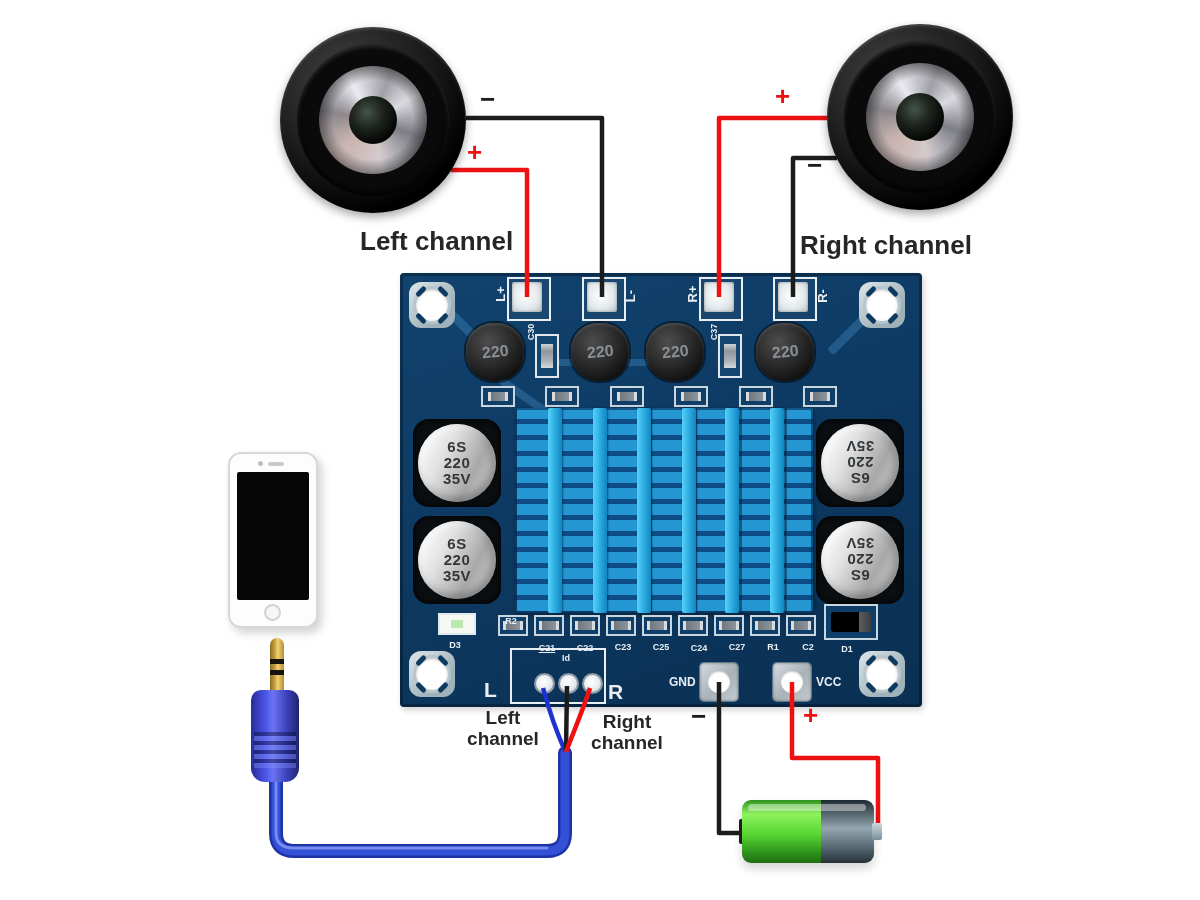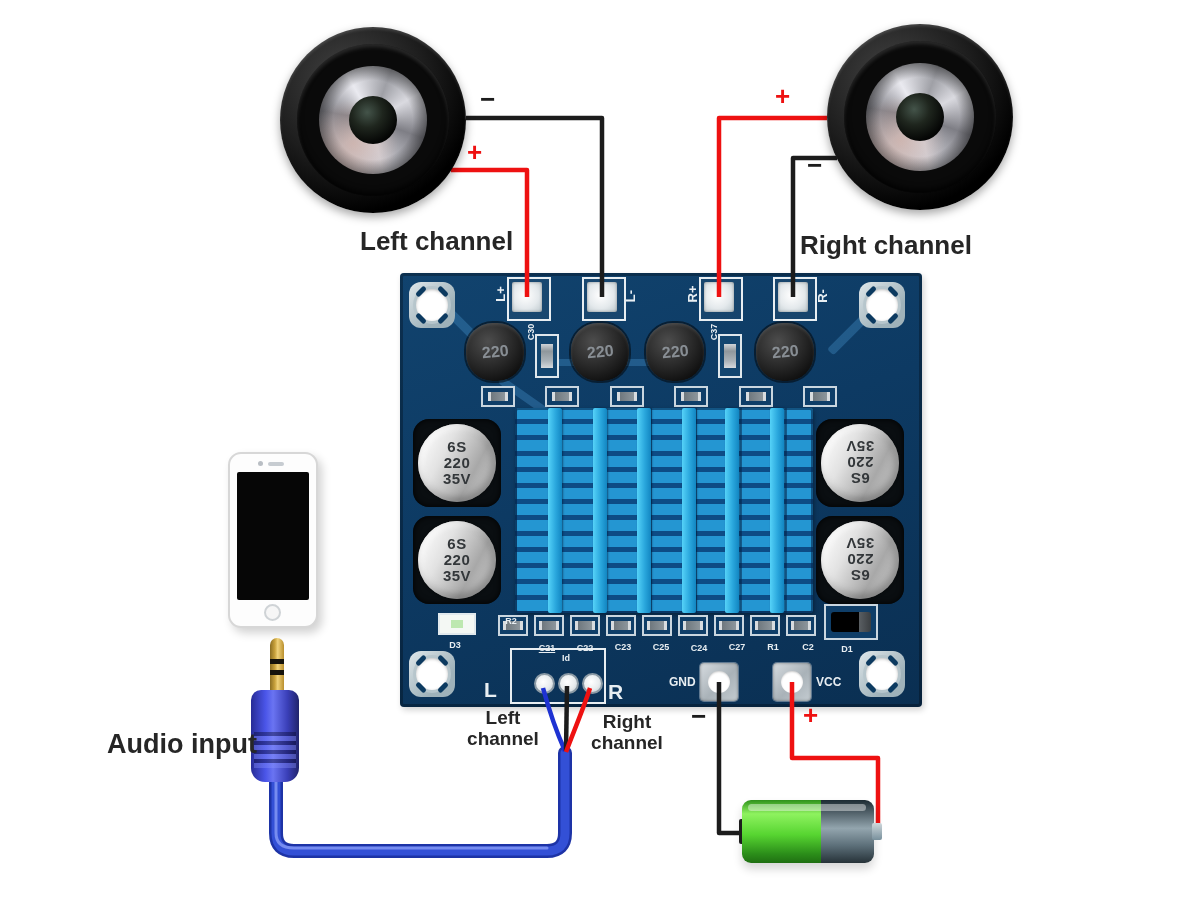--- a/index.html
+++ b/index.html
@@ -372,21 +372,20 @@
   <div class="abs battery">
     <div class="bat-left"></div>
     <div class="bat-green"></div>
     <div class="bat-dark"></div>
     <div class="bat-shine"></div>
     <div class="bat-tip"></div>
   </div>
 
   <div class="abs lbl-big" style="left:360px;top:226px;">Left channel</div>
   <div class="abs lbl-big" style="left:800px;top:230px;">Right channel</div>
-  <div class="abs lbl-big" style="left:107px;top:729px;font-size:27px;">Audio input</div>
   <div class="abs lbl-sm" style="left:458px;top:707px;width:90px;">Left channel</div>
   <div class="abs lbl-sm" style="left:580px;top:711px;width:94px;">Right channel</div>
 
   <div class="abs sym blk" style="left:480px;top:86px;">−</div>
   <div class="abs sym red" style="left:467px;top:139px;">+</div>
   <div class="abs sym red" style="left:775px;top:83px;">+</div>
   <div class="abs sym blk" style="left:807px;top:152px;">−</div>
   <div class="abs sym blk" style="left:691px;top:703px;">−</div>
   <div class="abs sym red" style="left:803px;top:702px;">+</div>
 

